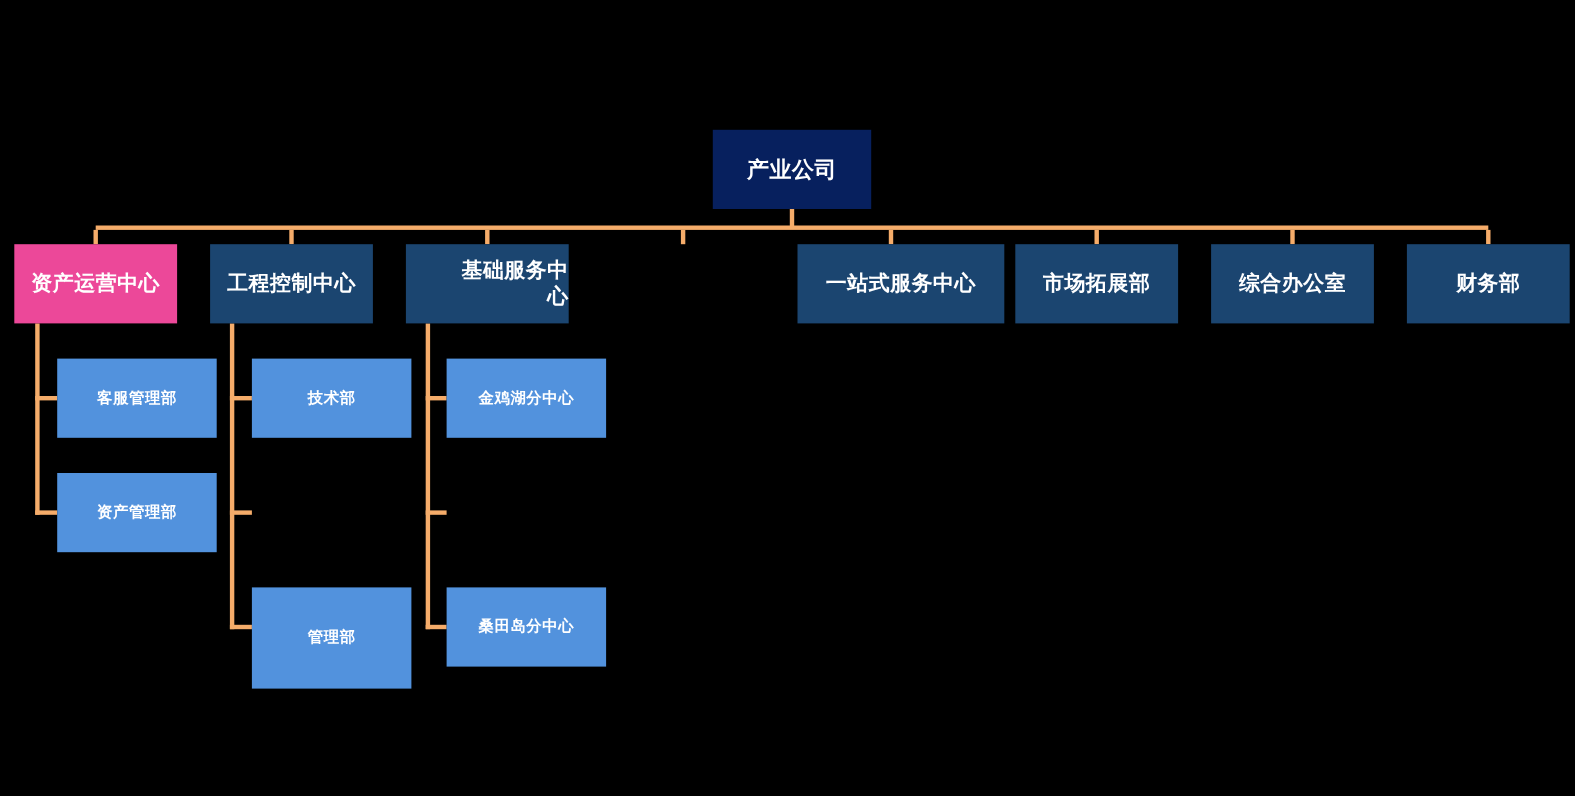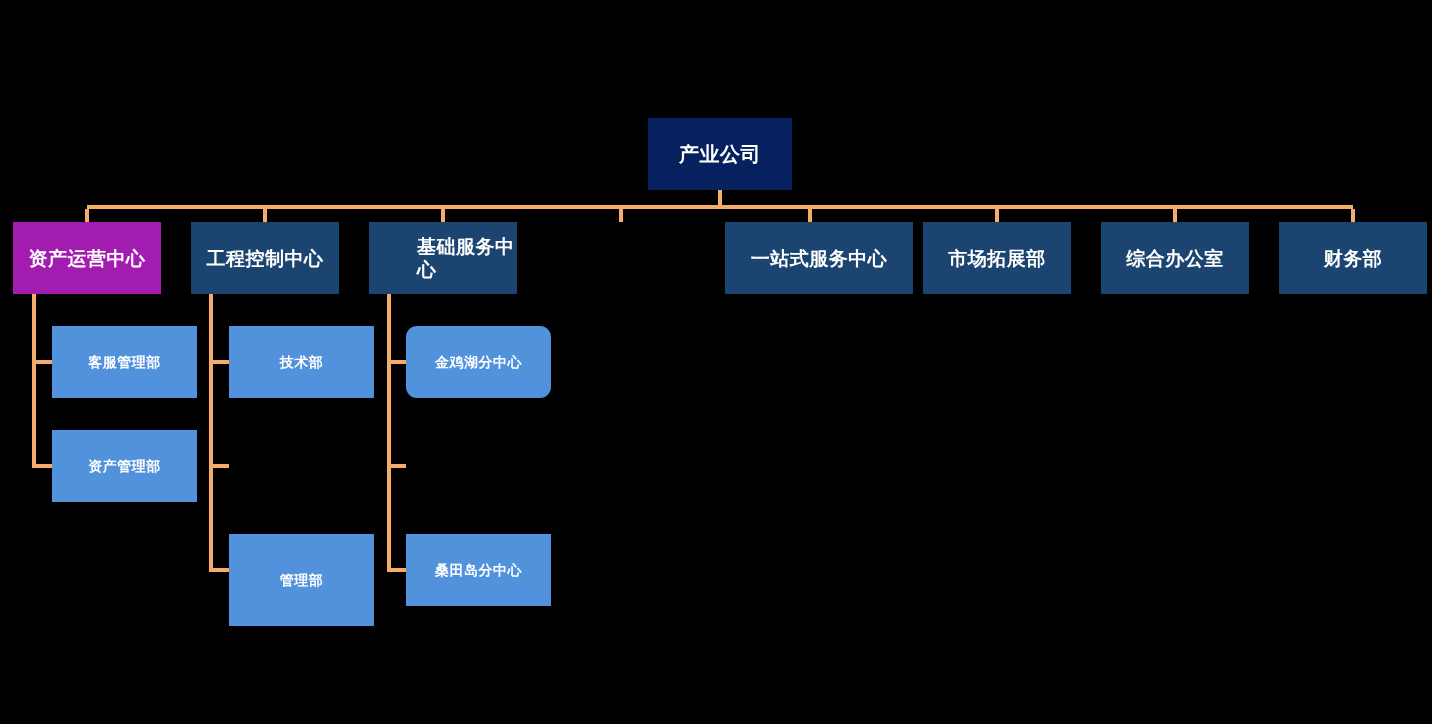--- a/index.html
+++ b/index.html
@@ -18,21 +18,21 @@
   }
   .node {
     position: absolute;
     box-sizing: border-box;
     display: flex;
     align-items: center;
     justify-content: center;
     color: #ffffff;
     font-weight: bold;
     letter-spacing: 0.5px;
-    text-align: left;
+    text-align: right;
     line-height: 1.2;
     z-index: 3;
     user-select: none;
   }
   .node-l1 { font-size: 20px; }
   .node-l2 { font-size: 19px; }
   .node-l3 { font-size: 14px; }
   .conn {
     position: absolute;
     z-index: 1;
@@ -59,21 +59,21 @@
     <div class="conn" style="left: 209px; top: 360px; width: 20px; height: 4px; background: rgb(245, 172, 106);"></div>
     <div class="conn" style="left: 209px; top: 464px; width: 20px; height: 4px; background: rgb(245, 172, 106);"></div>
     <div class="conn" style="left: 209px; top: 568px; width: 20px; height: 4px; background: rgb(245, 172, 106);"></div>
     <div class="conn" style="left: 387px; top: 294px; width: 4px; height: 278px; background: rgb(245, 172, 106);"></div>
     <div class="conn" style="left: 387px; top: 360px; width: 19px; height: 4px; background: rgb(245, 172, 106);"></div>
     <div class="conn" style="left: 387px; top: 464px; width: 19px; height: 4px; background: rgb(245, 172, 106);"></div>
     <div class="conn" style="left: 387px; top: 568px; width: 19px; height: 4px; background: rgb(245, 172, 106);"></div>
     <div class="node node-l1" style="left: 648px; top: 118px; width: 144px; height: 72px; background: rgb(7, 32, 94);">
       <span>产业公司</span>
     </div>
-    <div class="node node-l2" style="left: 13px; top: 222px; width: 148px; height: 72px; background: #a21caf;">
+    <div class="node node-l2" style="left: 13px; top: 222px; width: 148px; height: 72px; background: #ec4899;">
       <span>资产运营中心</span>
     </div>
     <div class="node node-l2" style="left: 191px; top: 222px; width: 148px; height: 72px; background: rgb(27, 69, 112);">
       <span>工程控制中心</span>
     </div>
     <div class="node node-l2" style="left: 369px; top: 222px; width: 148px; height: 72px; background: rgb(27, 69, 112); padding-left: 48px;">
       <span>基础服务中心</span>
     </div>
     <div class="node node-l2" style="left: 725px; top: 222px; width: 188px; height: 72px; background: rgb(27, 69, 112);">
       <span>一站式服务中心</span>
@@ -92,19 +92,19 @@
     </div>
     <div class="node node-l3" style="left: 52px; top: 430px; width: 145px; height: 72px; background: rgb(82, 146, 221);">
       <span>资产管理部</span>
     </div>
     <div class="node node-l3" style="left: 229px; top: 326px; width: 145px; height: 72px; background: rgb(82, 146, 221);">
       <span>技术部</span>
     </div>
     <div class="node node-l3" style="left: 229px; top: 534px; width: 145px; height: 92px; background: rgb(82, 146, 221);">
       <span>管理部</span>
     </div>
-    <div class="node node-l3" style="left: 406px; top: 326px; width: 145px; height: 72px; background: rgb(82, 146, 221); border-radius: 11px;">
+    <div class="node node-l3" style="left: 406px; top: 326px; width: 145px; height: 72px; background: rgb(82, 146, 221);">
       <span>金鸡湖分中心</span>
     </div>
     <div class="node node-l3" style="left: 406px; top: 534px; width: 145px; height: 72px; background: rgb(82, 146, 221);">
       <span>桑田岛分中心</span>
     </div>
   </div>
 
 </body></html>

